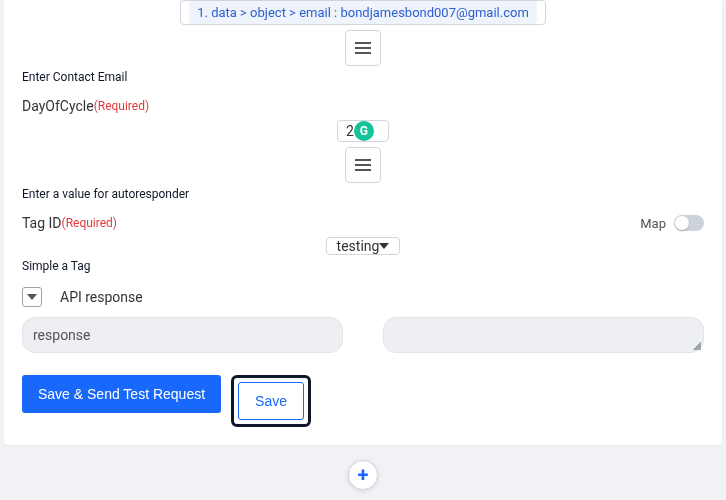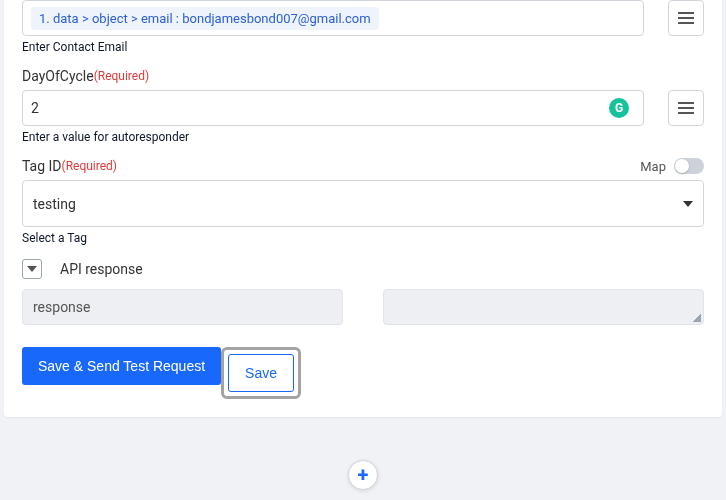--- a/index.html
+++ b/index.html
@@ -18,21 +18,22 @@
     background: #fff;
     margin: 0 4px;
     padding: 0 18px 18px 18px;
     border-bottom-left-radius: 4px;
     border-bottom-right-radius: 4px;
     box-shadow: 0 1px 2px rgba(0,0,0,0.06);
   }
   .field-row {
     display: flex;
     align-items: center;
-    gap: 24px;
+    gap: 5px;
+    flex-direction: column;
   }
   .pill-input {
     flex: 1;
     border: 1px solid #d2d6dc;
     border-radius: 4px;
     height: 36px;
     display: flex;
     align-items: center;
     padding: 0 8px;
     gap: 6px;
@@ -185,39 +186,40 @@
     display: flex; align-items: center; justify-content: center;
     cursor: pointer;
   }
   .two-col {
     display: flex;
     gap: 40px;
   }
   .gray-box {
     background: #edeff2;
     border: 1px solid #e1e4e8;
-    border-radius: 4px;
+    border-radius: 13px;
     height: 36px;
     padding: 0 10px;
     display: flex;
     align-items: center;
     flex: 1;
   }
   .gray-box.resize {
     position: relative;
   }
   .gray-box.resize::after {
     content: "";
     position: absolute;
     right: 2px; bottom: 2px;
     width: 8px; height: 8px;
     background: linear-gradient(135deg, transparent 50%, #9aa5b1 50%);
   }
   .btn-row {
     display: flex;
+    gap: 10px;
     margin-top: 22px;
   }
   .btn-primary {
     background: #1968fc;
     color: #fff;
     border: none;
     height: 38px;
     padding: 0 16px;
     border-radius: 3px;
     font-size: 14px;
@@ -227,21 +229,21 @@
     background: #fff;
     color: #1968fc;
     border: 1px solid #1968fc;
     height: 38px;
     padding: 0 16px;
     border-radius: 3px;
     font-size: 14px;
     cursor: pointer;
   }
   .highlight-box {
-    border: 3px solid #a3a3a3;
+    border: 3px solid #0f172a;
     border-radius: 6px;
     padding: 4px;
     display: inline-flex;
   }
   .plus-fab {
     position: absolute;
     left: 50%;
     transform: translateX(-50%);
     bottom: 10px;
     width: 30px; height: 30px;
@@ -303,21 +305,21 @@
     </div>
   </div>
   <div class="field-row">
     <div class="select-input">
       <span>testing</span>
       <svg width="10" height="6" viewBox="0 0 10 6">
           <path d="M0 0l5 6 5-6z" fill="#333"></path>
         </svg>
     </div>
   </div>
-  <div class="hint">Select a Tag</div>
+  <div class="hint">Simple a Tag</div>
 
 
   <div class="api-row">
     <div class="expand-box">
       <svg width="10" height="6" viewBox="0 0 10 6">
           <path d="M0 0l5 6 5-6z" fill="#555"></path>
         </svg>
     </div>
     <span>API response</span>
   </div>

